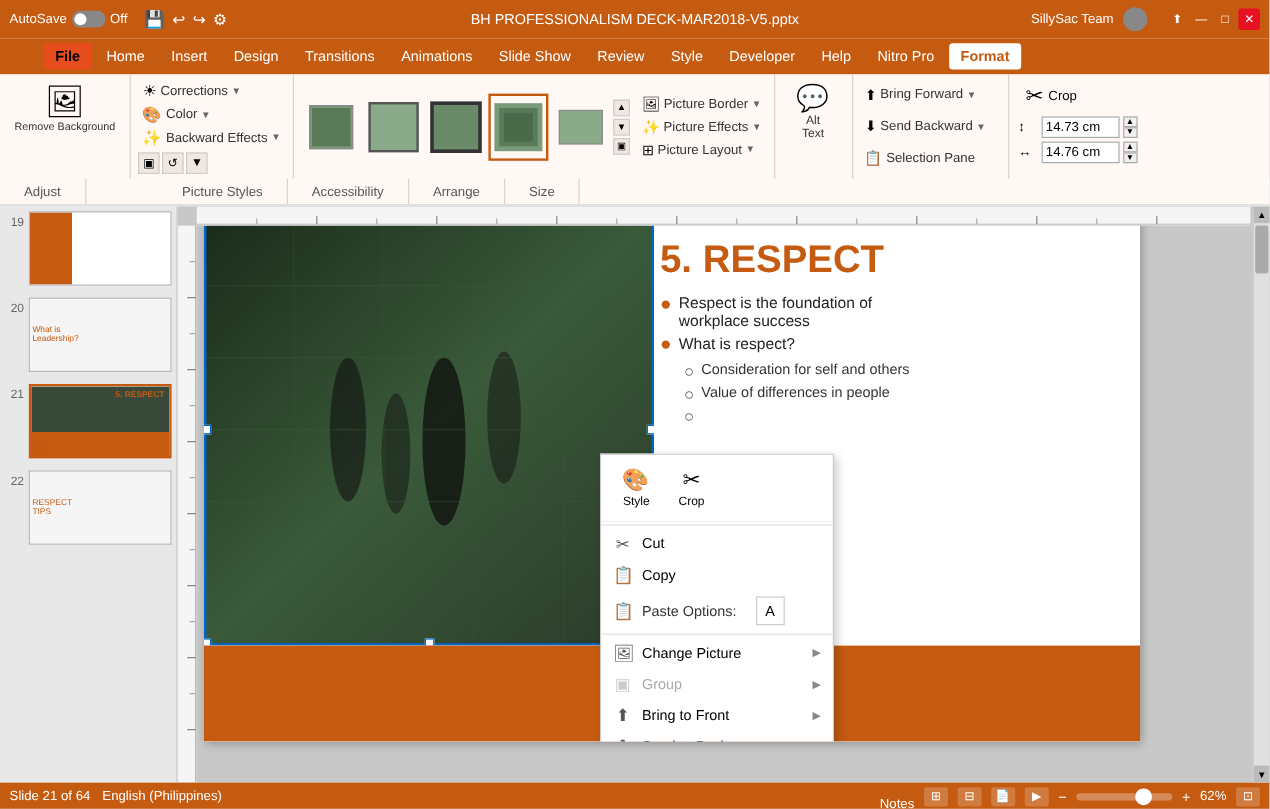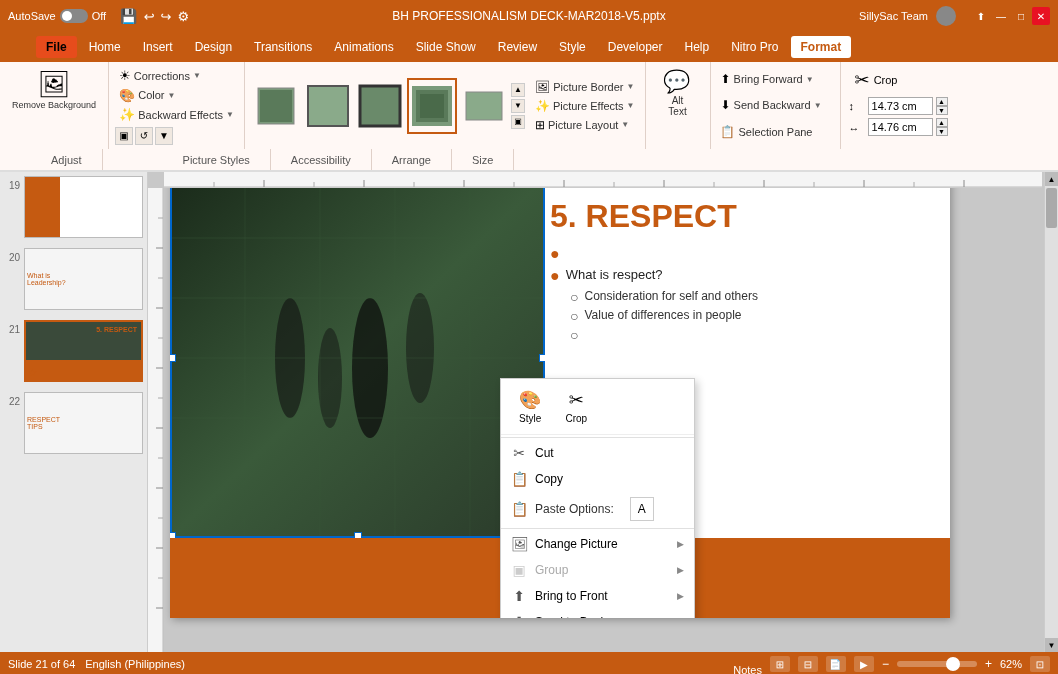--- a/index.html
+++ b/index.html
@@ -58,21 +58,20 @@
     .ribbon-content {
       display: flex;
       flex: 1;
       align-items: stretch;
     }
     .ribbon-labels {
       height: 22px;
       background: #fff8f5;
       display: flex;
       border-bottom: 1px solid #ddd;
-      padding-left: 31px;
     }
     .ribbon-label-item {
       font-size: 11px;
       color: #555;
       padding: 3px 20px;
       border-right: 1px solid #e0d0c8;
       display: flex; align-items: center;
     }
 
     .btn-large {
@@ -524,20 +523,21 @@
           <div class="handle h-br"></div>
         </div>
       </div>
 
       <div style="position:absolute;bottom:0;left:0;right:0;height:80px;background:#c55a11;"></div>
 
       <div class="slide-text-area">
         <div class="slide-title">5. RESPECT</div>
         <div class="slide-bullet">
           <span class="bullet-dot">●</span>
+          <span>Respect is the foundation of<br>workplace success</span>
         </div>
         <div class="slide-bullet">
           <span class="bullet-dot">●</span>
           <span>What is respect?</span>
         </div>
         <div class="sub-bullet">
           <span class="sub-dot">○</span>
           <span>Consideration for self and others</span>
         </div>
         <div class="sub-bullet">

